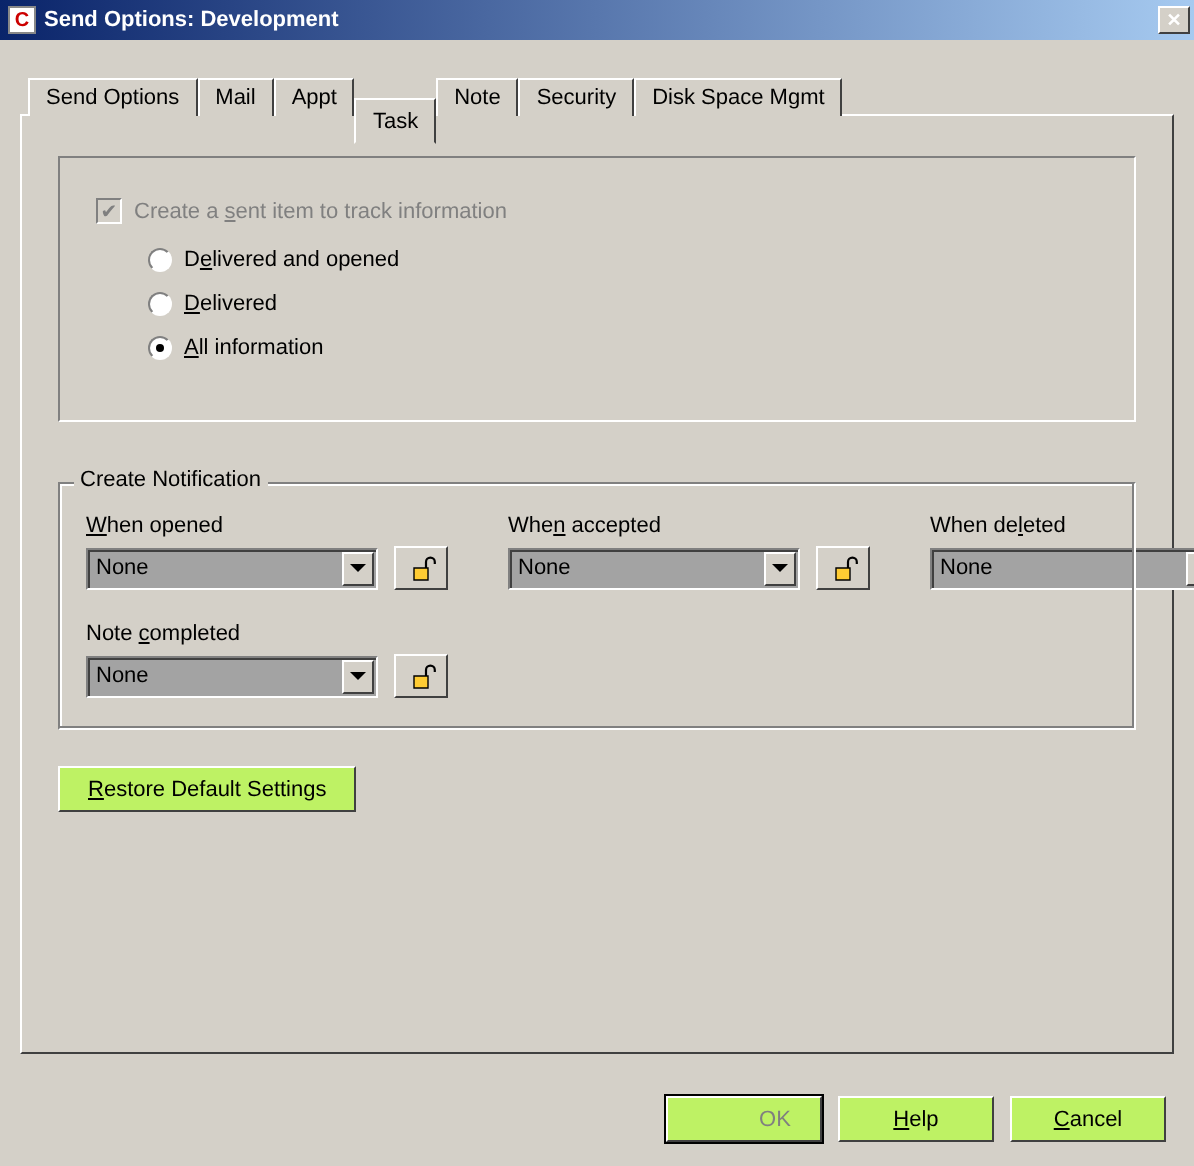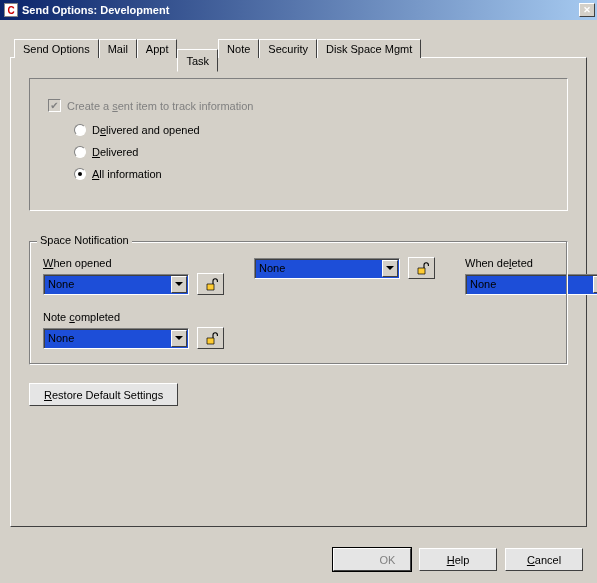--- a/index.html
+++ b/index.html
@@ -165,21 +165,21 @@
     row-gap: 16px;
     padding-top: 4px;
   }
   .field-col { }
   .field-label { margin-bottom: 4px; }
   .field-row { display: flex; align-items: center; gap: 8px; }
   .dropdown {
     display: flex;
     width: 146px;
     height: 21px;
-    background: #1d4ed8;
+    background: #a3a3a3;
     border-top: 1px solid #808080;
     border-left: 1px solid #808080;
     border-right: 1px solid #fff;
     border-bottom: 1px solid #fff;
     box-shadow: inset 1px 1px 0 #404040;
     align-items: stretch;
   }
   .dropdown-value {
     flex: 1;
     padding: 2px 4px;
@@ -201,21 +201,21 @@
     border-top: 1px solid #fff;
     border-left: 1px solid #fff;
     border-right: 1px solid #404040;
     border-bottom: 1px solid #404040;
     display: flex; align-items: center; justify-content: center;
     cursor: default;
   }
   .btn {
     height: 23px;
     padding: 0 10px;
-    background: #e5e5e5;
+    background: #bef264;
     border-top: 1px solid #fff;
     border-left: 1px solid #fff;
     border-right: 1px solid #404040;
     border-bottom: 1px solid #404040;
     display: inline-flex; align-items: center; justify-content: center;
     cursor: default;
   }
   .btn.default {
     box-shadow: 0 0 0 1px #000;
     padding-left: 41px;
@@ -284,21 +284,21 @@
           <div class="radio checked"></div>
           <span>
             <span></span><span class="u">A</span><span>ll information</span>
           </span>
         </div>
       </div>
     </div>
 
     <div class="fieldset">
       <div class="fieldset-border"></div>
-      <div class="fieldset-legend">Space Notification</div>
+      <div class="fieldset-legend">Create Notification</div>
 
       <div class="grid2">
 
         <div class="field-col">
           <div class="field-label">
             <span></span><span class="u">W</span><span>hen opened</span>
           </div>
           <div class="field-row">
             <div class="dropdown">
               <div class="dropdown-value">None</div>
@@ -309,20 +309,23 @@
             <div class="lock-btn">
               <svg width="14" height="14" viewBox="0 0 14 14">
                   <path d="M3 7 h7 v6 h-7 z" fill="#ffcc33" stroke="#000" stroke-width="0.7"></path>
                   <path d="M9 7 v-3 a2.2 2.2 0 0 1 4.4 0 v1" fill="none" stroke="#000" stroke-width="1.1"></path>
                 </svg>
             </div>
           </div>
         </div>
 
         <div class="field-col">
+          <div class="field-label">
+            <span>Whe</span><span class="u">n</span><span> accepted</span>
+          </div>
           <div class="field-row">
             <div class="dropdown">
               <div class="dropdown-value">None</div>
               <div class="dropdown-btn">
                   <div class="caret-down"></div>
                 </div>
             </div>
             <div class="lock-btn">
               <svg width="14" height="14" viewBox="0 0 14 14">
                   <path d="M3 7 h7 v6 h-7 z" fill="#ffcc33" stroke="#000" stroke-width="0.7"></path>

